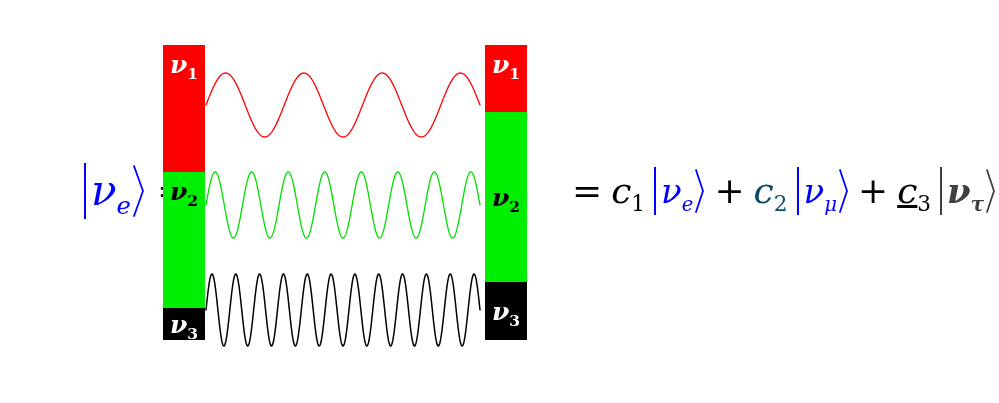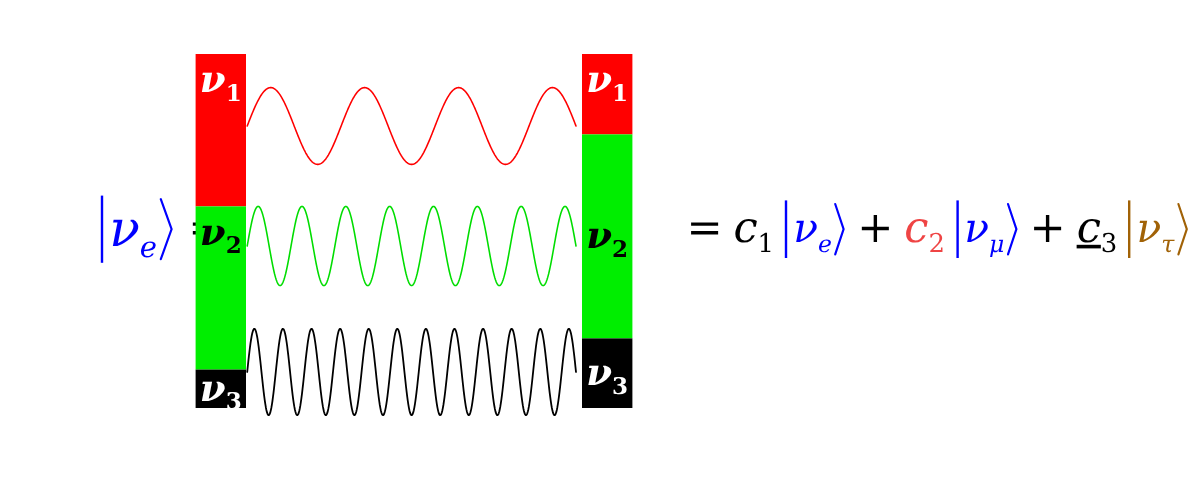--- a/index.html
+++ b/index.html
@@ -27,21 +27,21 @@
     display: flex;
     flex-direction: column;
     align-items: center;
     justify-content: flex-start;
     overflow: hidden;
   }
   .segment.center { justify-content: center; }
   .seg-label {
     font-style: italic;
     font-weight: 700;
-    font-size: 31px;
+    font-size: 25px;
     line-height: 1;
     white-space: nowrap;
   }
   .segment:not(.center) .seg-label { margin-top: 7px; }
   .seg-label sub {
     font-style: normal;
     font-weight: 700;
     font-size: 0.62em;
     line-height: 0;
   }
@@ -134,33 +134,33 @@
     <span class="ket" style="color: rgb(0, 0, 255);">
       <span class="kbar"></span>
       <span class="kbody"><span>ν</span><sub>e</sub></span>
       <svg class="kangle" width="11" height="48" viewBox="0 0 11 48">
           <path d="M2 3 L9 24 L2 45"></path>
         </svg>
     </span>
 
     <span class="op" style="color: rgb(0, 0, 0);">+</span>
 
-    <span class="coeff" style="color: #ef4444;"><span>c</span><sub>2</sub></span>
+    <span class="coeff" style="color: #0c4a6e;"><span>c</span><sub>2</sub></span>
     <span class="ket" style="color: rgb(0, 0, 255);">
       <span class="kbar"></span>
       <span class="kbody"><span>ν</span><sub>μ</sub></span>
       <svg class="kangle" width="11" height="48" viewBox="0 0 11 48">
           <path d="M2 3 L9 24 L2 45"></path>
         </svg>
     </span>
 
     <span class="op" style="color: rgb(0, 0, 0);">+</span>
 
     <span class="coeff" style="color: rgb(0, 0, 0); text-decoration: underline;"><span>c</span><sub>3</sub></span>
-    <span class="ket" style="color: #a16207;">
+    <span class="ket" style="color: #404040; font-weight: bold;">
       <span class="kbar"></span>
       <span class="kbody"><span>ν</span><sub>τ</sub></span>
       <svg class="kangle" width="11" height="48" viewBox="0 0 11 48">
           <path d="M2 3 L9 24 L2 45"></path>
         </svg>
     </span>
   </div>
 
 </div>
 

